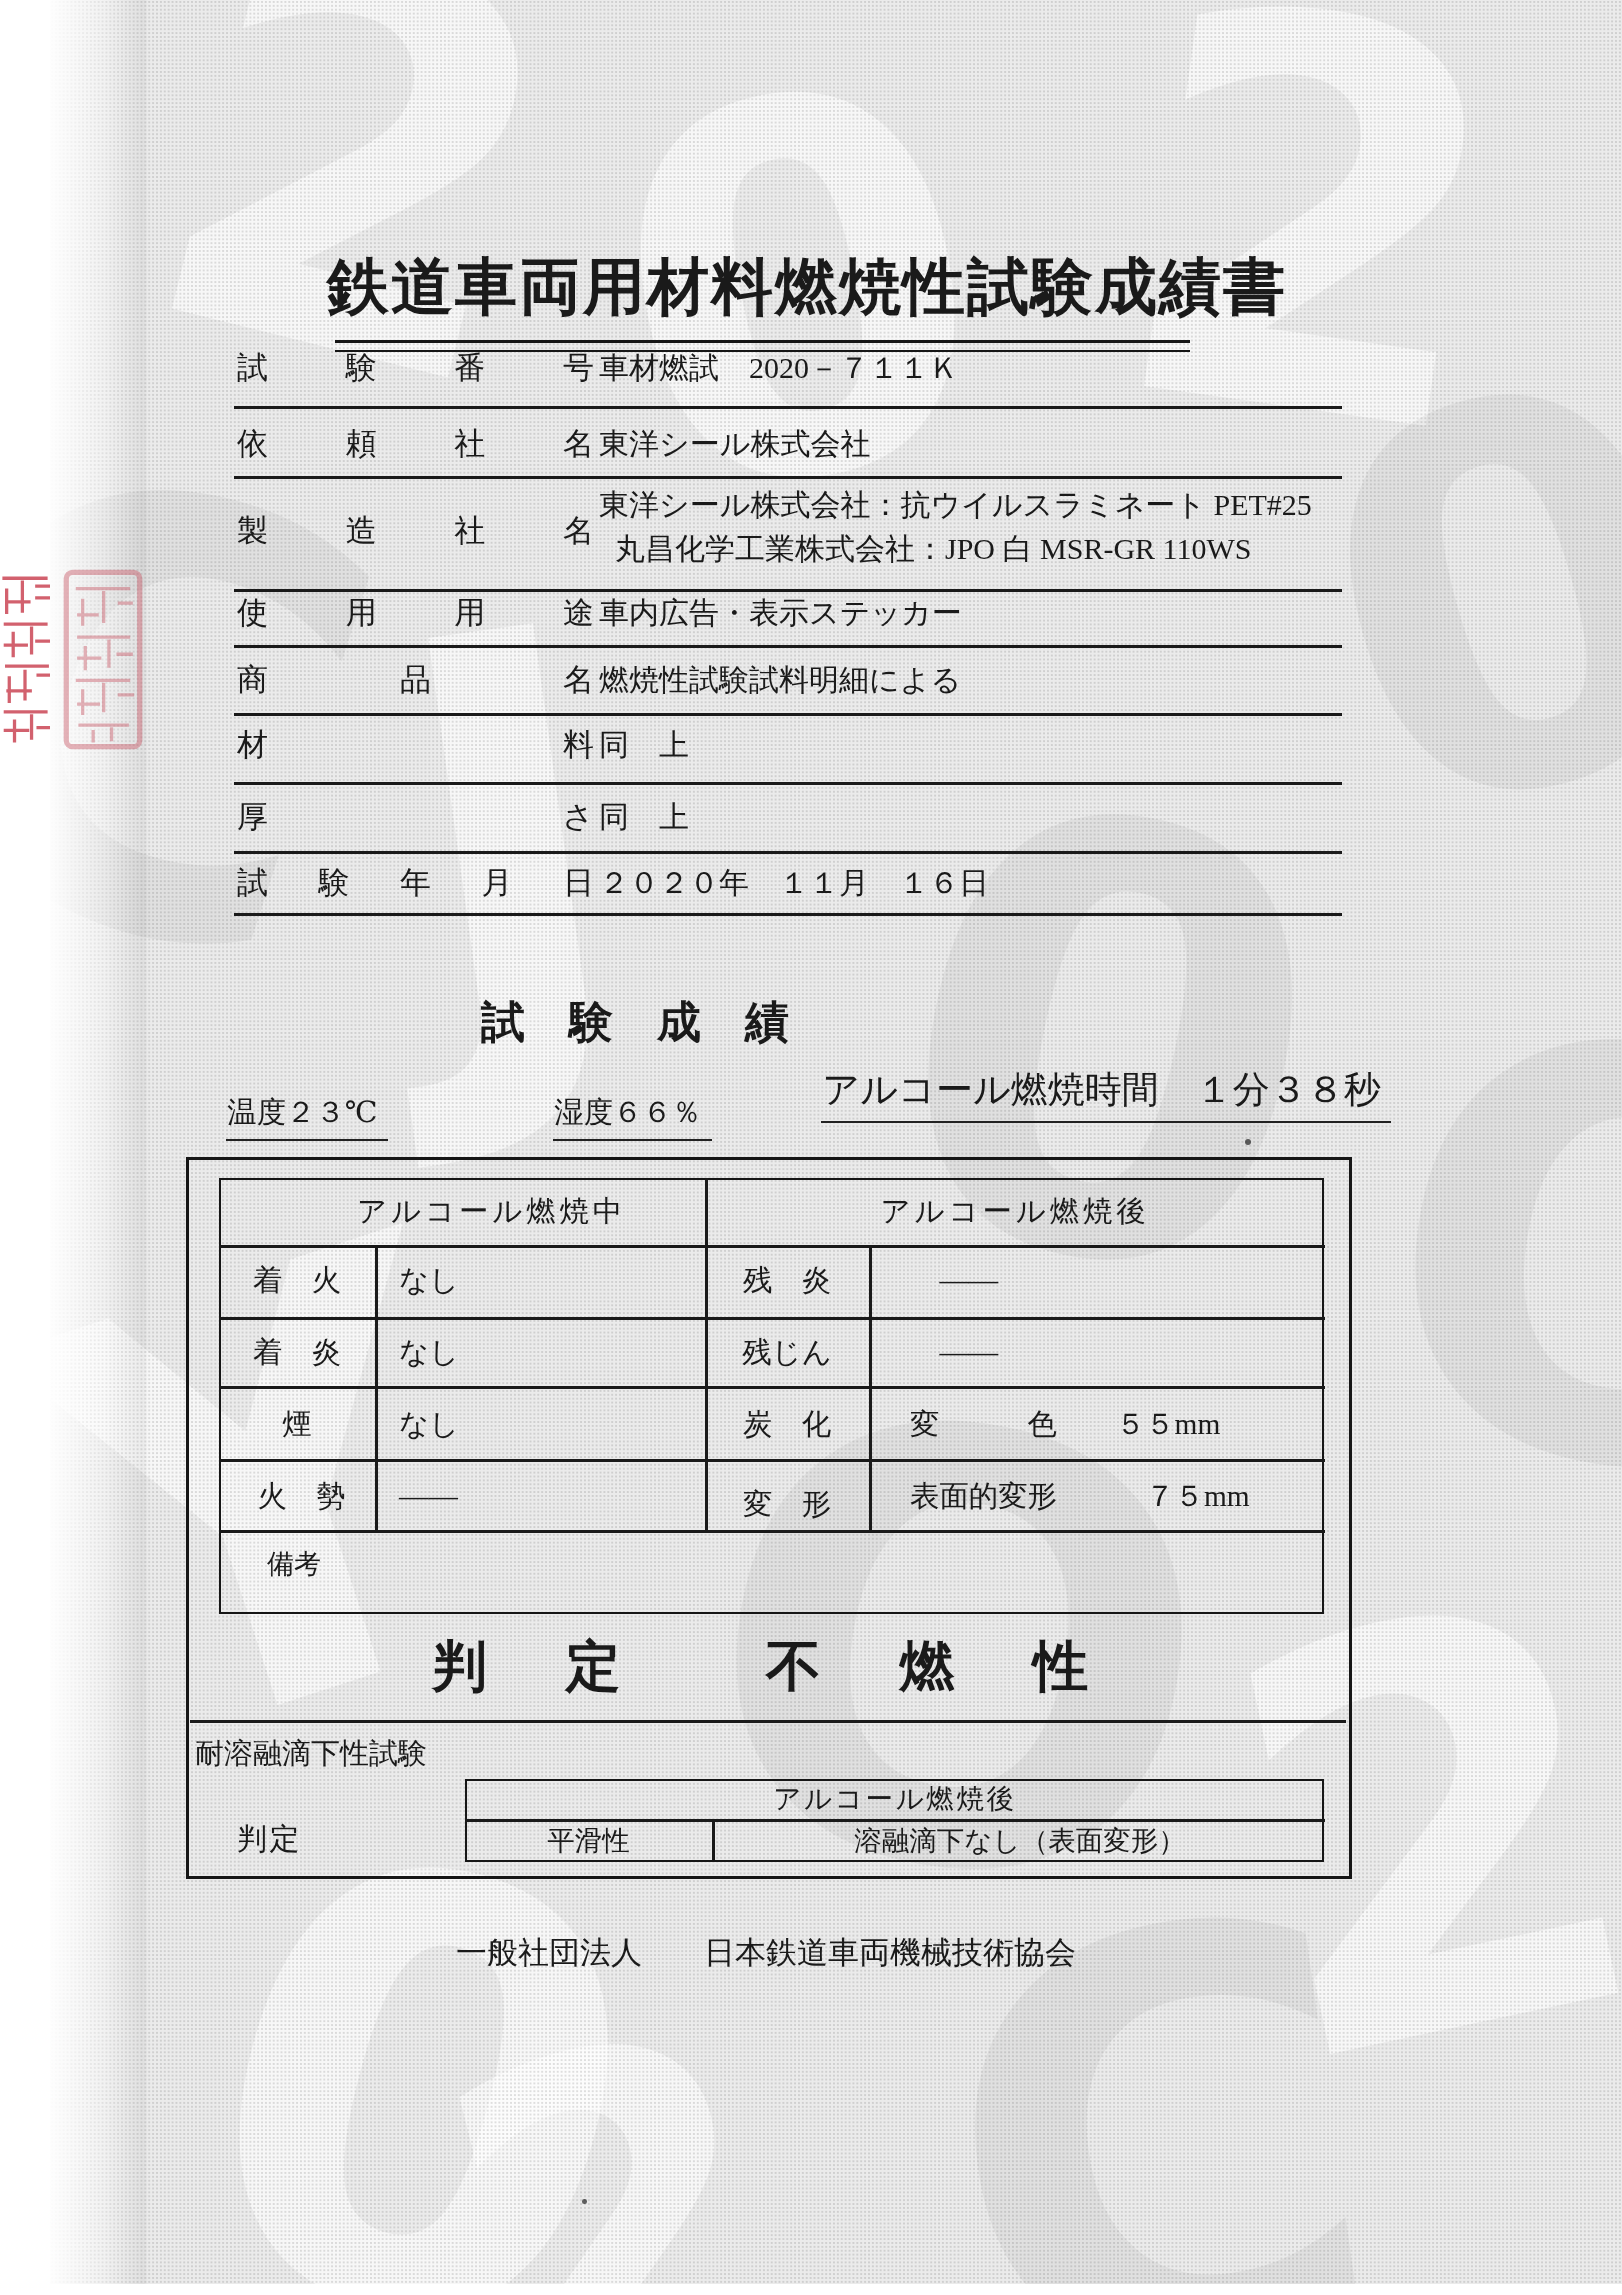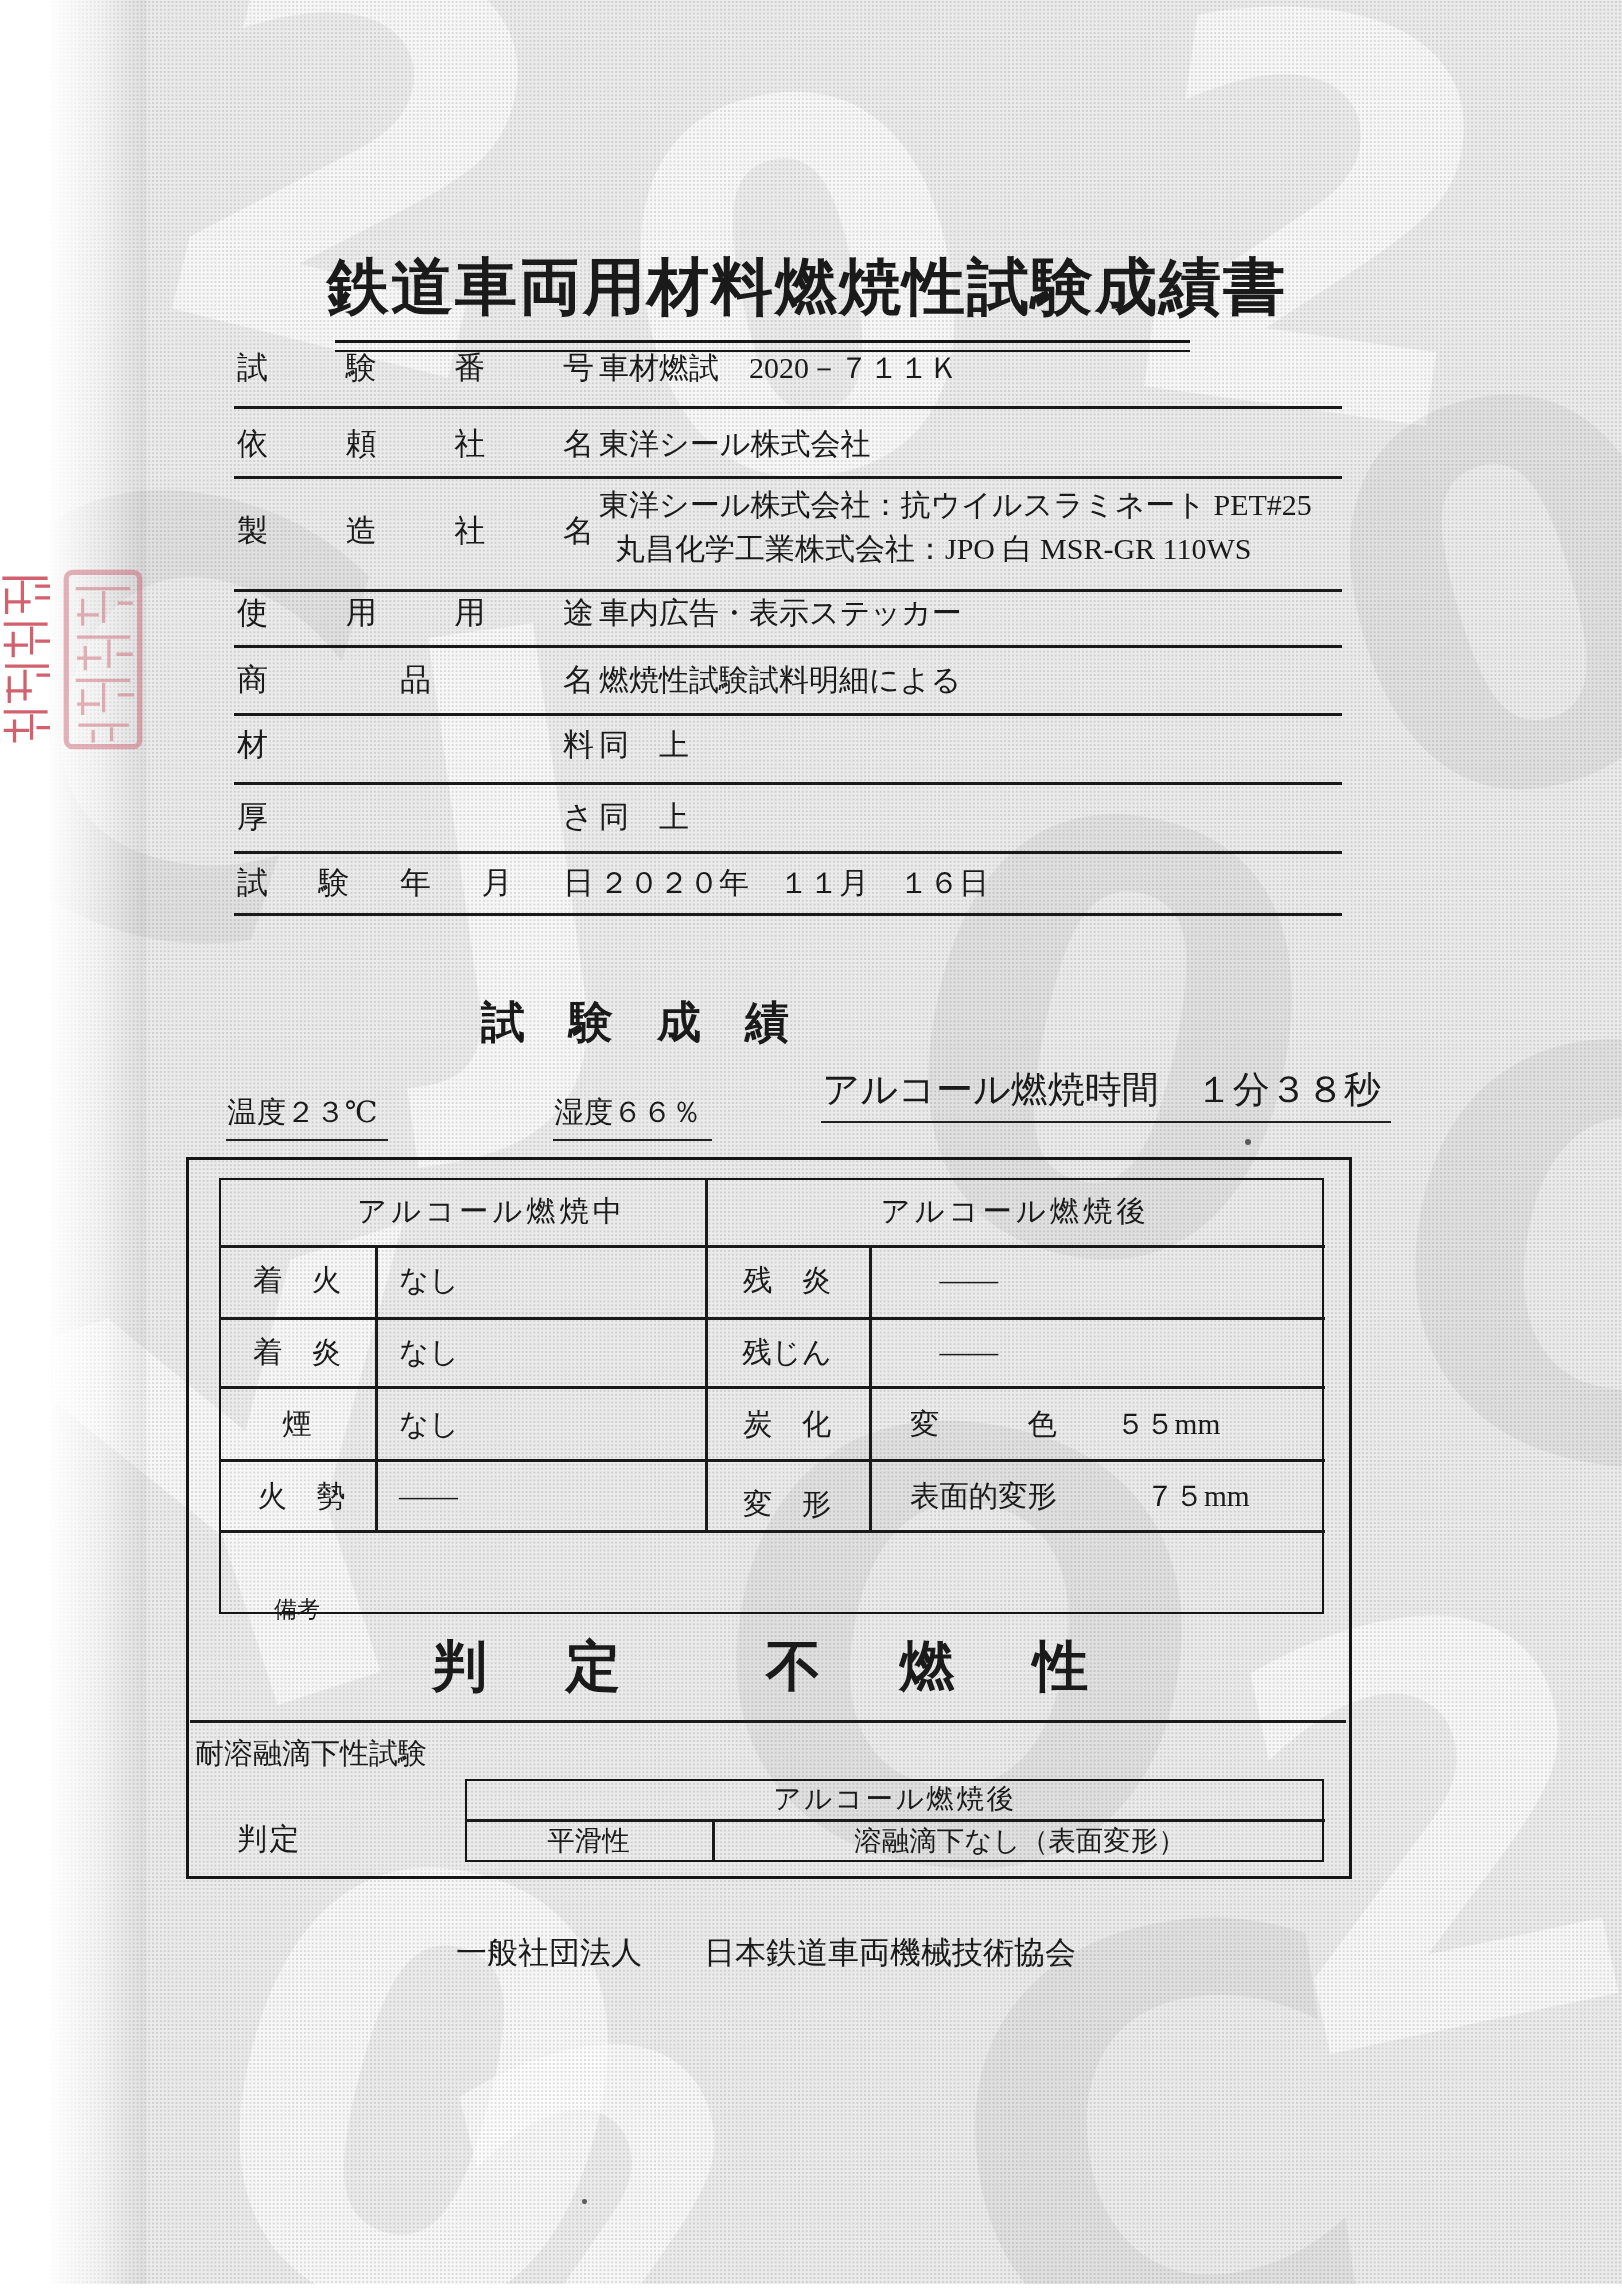--- a/index.html
+++ b/index.html
@@ -148,21 +148,21 @@
   <div class="t ctr" style="left:219px;top:1406px;width:156px;font-size:29.4px;">煙</div>
   <div class="t" style="left:399px;top:1406px;font-size:29.4px;">なし</div>
   <div class="t ctr" style="left:705px;top:1406px;width:164px;font-size:29.4px;">炭　化</div>
   <div class="t" style="left:910px;top:1406px;font-size:29.4px;">変　　　色　　５５mm</div>
 
   <div class="t ctr" style="left:219px;top:1478px;width:165px;font-size:29.4px;">火　勢</div>
   <div class="t" style="left:399px;top:1478px;font-size:29.4px;">――</div>
   <div class="t ctr" style="left:705px;top:1478px;width:164px;font-size:29.4px;margin-top:8px;">変　形</div>
   <div class="t" style="left:910px;top:1478px;font-size:29.4px;">表面的変形　　　７５mm</div>
 
-  <div class="t" style="left:274px;top:1548px;font-size:23px;margin-top:48px;">備考</div>
+  <div class="t" style="left:267px;top:1548px;font-size:27px;">備考</div>
 
   <div class="t ctr" style="left:186px;top:1633px;width:1160px;font-size:55px;font-weight:700;letter-spacing:11.8px;">判　定　　不　燃　性</div>
   <div class="line" style="left:190px;top:1720px;width:1156px;height:2.6px;"></div>
 
   <div class="t" style="left:195px;top:1735px;font-size:29px;">耐溶融滴下性試験</div>
   <div class="box" style="left:465px;top:1779px;width:855px;height:79px;border-width:2.6px;"></div>
   <div class="line" style="left:465px;top:1819px;width:860px;height:2.6px;"></div>
   <div class="line" style="left:712px;top:1819px;width:2.6px;height:41px;"></div>
   <div class="t ctr" style="left:465px;top:1782px;width:860px;font-size:27.5px;letter-spacing:2.6px;">アルコール燃焼後</div>
   <div class="t ctr" style="left:465px;top:1824px;width:247px;font-size:27.5px;text-align:center;">平滑性</div>

